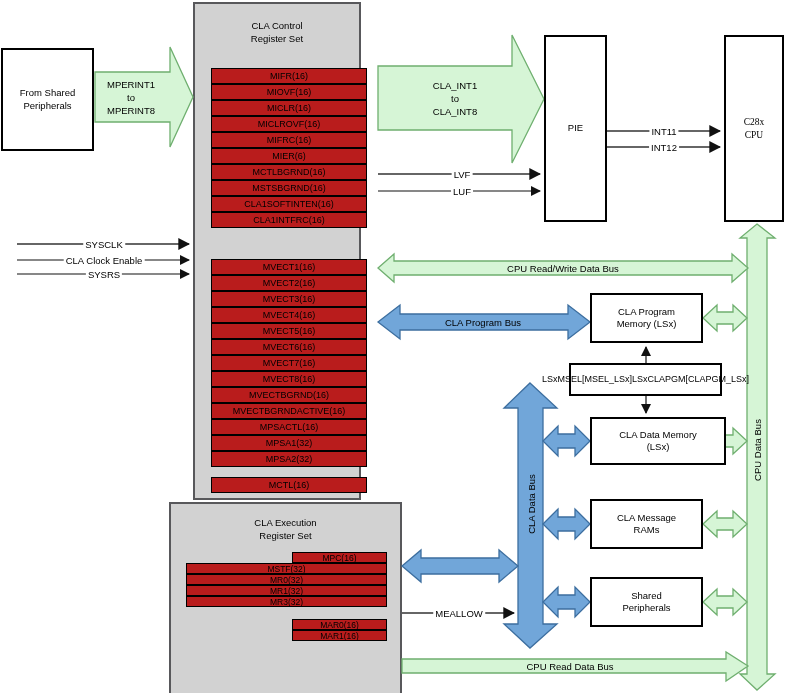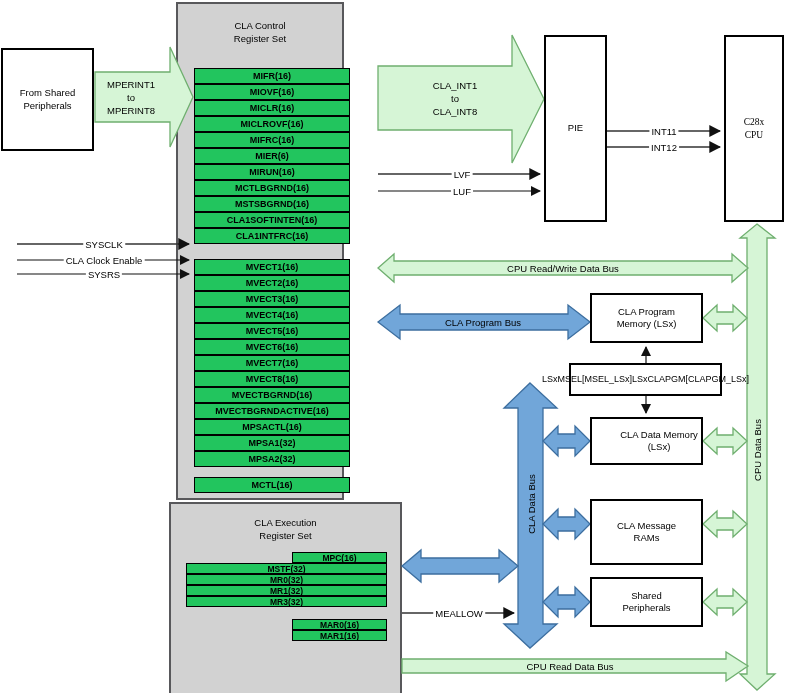--- a/index.html
+++ b/index.html
@@ -7,49 +7,48 @@
           font-family:"Liberation Sans",sans-serif;color:#000;}
   
   .grayblock{position:absolute;background:#d2d2d2;border:2px solid #58585b;box-sizing:border-box;z-index:1;}
   .graytitle{position:absolute;width:100%;text-align:center;font-size:9.5px;line-height:1.35;white-space:pre-line;}
   
   .whitebox{position:absolute;background:#fff;border:2px solid #000;box-sizing:border-box;z-index:6;
             display:flex;align-items:center;justify-content:center;text-align:center;
             font-size:9.5px;line-height:1.3;}
   
   .regcol{position:absolute;z-index:2;}
-  .reg{height:16px;background:#22c55e;border:1.8px solid #000;box-sizing:border-box;
-       display:flex;align-items:center;justify-content:center;font-size:9px;font-weight:bold;}
+  .reg{height:16px;background:#b91c1c;border:1.8px solid #000;box-sizing:border-box;
+       display:flex;align-items:center;justify-content:center;font-size:9px;}
   .reg.small{height:11px;border-width:1.5px;font-size:8.5px;}
   
   #arrows{position:absolute;left:0;top:0;z-index:5;pointer-events:none;}
   
   .lbl{position:absolute;font-size:9.5px;transform:translate(-50%,-50%);
        white-space:nowrap;z-index:7;}
   .lbl.bg{background:#fff;padding:0 2px;}
   .lbl.vert{transform:translate(-50%,-50%) rotate(-90deg);}
   .arrowtext{position:absolute;text-align:center;font-size:9.5px;line-height:13px;
              transform:translate(-50%,-50%);z-index:7;}
 </style>
 </head>
 <body>
 
 <div id="canvas">
 
-  <div class="grayblock" style="left:176px;top:2px;width:168px;height:498px;">
+  <div class="grayblock" style="left:193px;top:2px;width:168px;height:498px;">
     <div class="graytitle" style="top:16px;">CLA Control
 Register Set</div>
     <div class="regcol" style="left:16px;top:64px;width:156px;">
       <div class="reg">MIFR(16)</div>
       <div class="reg">MIOVF(16)</div>
       <div class="reg">MICLR(16)</div>
       <div class="reg">MICLROVF(16)</div>
       <div class="reg">MIFRC(16)</div>
       <div class="reg">MIER(6)</div>
-      <div class="reg">MIRUN(16)</div>
       <div class="reg">MCTLBGRND(16)</div>
       <div class="reg">MSTSBGRND(16)</div>
       <div class="reg">CLA1SOFTINTEN(16)</div>
       <div class="reg">CLA1INTFRC(16)</div>
     </div>
     <div class="regcol" style="left:16px;top:255px;width:156px;">
       <div class="reg">MVECT1(16)</div>
       <div class="reg">MVECT2(16)</div>
       <div class="reg">MVECT3(16)</div>
       <div class="reg">MVECT4(16)</div>
@@ -135,24 +134,24 @@
   <div class="whitebox" style="left:724px;top:35px;width:60px;height:187px;font-family:Liberation Serif, serif;">
     <span style="display:block;width:32px;">C28x CPU</span>
   </div>
   <div class="whitebox" style="left:590px;top:293px;width:113px;height:50px;">
     <span style="display:block;width:84px;">CLA Program Memory (LSx)</span>
   </div>
   <div class="whitebox" style="left:569px;top:363px;width:153px;height:33px;font-size:9px;flex-direction:row;line-height:13px;">
     <span>LSxMSEL[MSEL_LSx]</span>
     <span>LSxCLAPGM[CLAPGM_LSx]</span>
   </div>
-  <div class="whitebox" style="left:590px;top:417px;width:113px;height:48px;justify-content:flex-end;">
+  <div class="whitebox" style="left:590px;top:417px;width:136px;height:48px;">
     <span style="display:block;width:84px;">CLA Data Memory (LSx)</span>
   </div>
-  <div class="whitebox" style="left:590px;top:499px;width:113px;height:66px;">
+  <div class="whitebox" style="left:590px;top:499px;width:113px;height:50px;">
     <span style="display:block;width:80px;">CLA Message RAMs</span>
   </div>
   <div class="whitebox" style="left:590px;top:577px;width:113px;height:50px;">
     <span style="display:block;width:70px;">Shared Peripherals</span>
   </div>
 
   <div class="arrowtext" style="left:131px;top:97px;">
     <div>MPERINT1</div>
     <div>to</div>
     <div>MPERINT8</div>

